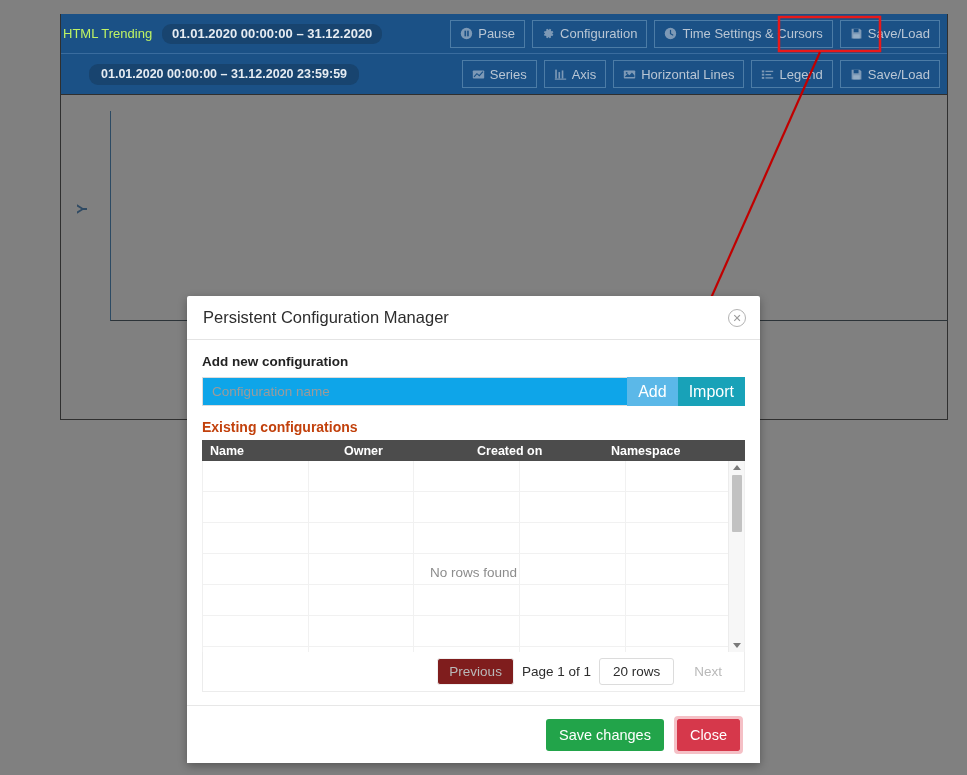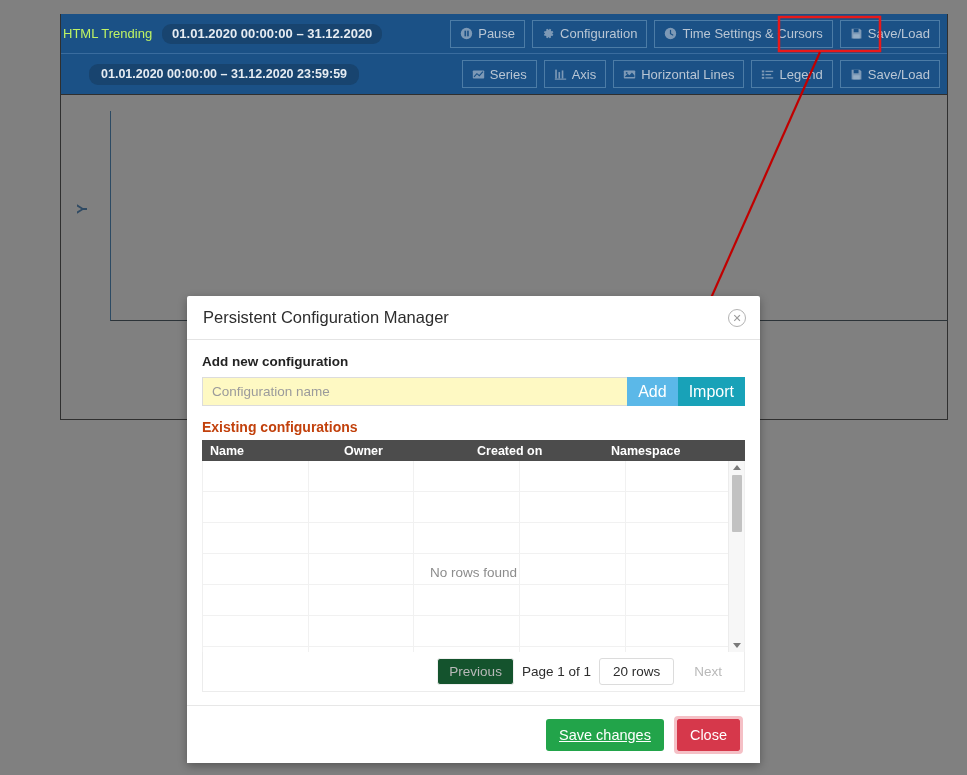--- a/index.html
+++ b/index.html
@@ -117,21 +117,21 @@
   .input-group { display: flex; height: 29px; width: 100%; }
   .cfg-input {
     flex: 1 1 auto;
     border: 1px solid #dcdcdc;
     border-right: none;
     padding: 0 9px;
     font-size: 13.5px;
     color: #333;
     font-family: "Liberation Sans", sans-serif;
     outline: none;
-    background: #fef9c3;
+    background: #0ea5e9;
   }
   .cfg-input::placeholder { color: #9b9b9b; }
   .btn-add, .btn-import {
     border: none; color: #fff; font-size: 16px;
     padding: 0 11px; cursor: pointer;
     font-family: "Liberation Sans", sans-serif;
     text-align: right;
   }
   .btn-add { background: #5bb8e8; }
   .btn-import { background: #18a2b8; }
@@ -193,21 +193,21 @@
   .pager {
     display: flex; align-items: center; justify-content: flex-end;
     gap: 8px;
     height: 40px;
     border: 1px solid #ececec; border-top: none;
     padding: 0 10px;
     background: #fff;
   }
   .pg-btn {
     font-size: 13.5px; color: #b9b9b9;
-    background: #14532d; border: 1px solid #f0f0f0;
+    background: #7f1d1d; border: 1px solid #f0f0f0;
     padding: 5px 11px; border-radius: 3px; cursor: default;
   }
   .pg-btn.nob { background: transparent; border-color: transparent; }
   .pg-text { font-size: 13.5px; color: #2d2d2d; }
   .pg-select {
     font-size: 13.5px; color: #2d2d2d;
     border: 1px solid #dcdcdc; border-radius: 3px;
     padding: 5px 13px; background: #fff; cursor: pointer;
   }
 
@@ -215,21 +215,20 @@
     height: 58px;
     border-top: 1px solid #e7e7e7;
     display: flex; align-items: center; justify-content: flex-end;
     padding: 0 17px; gap: 10px;
     background: #fff;
   }
   .btn-save {
     background: #22a44a; color: #fff; border: none;
     font-size: 14.5px; padding: 8px 13px; border-radius: 3px; cursor: pointer;
     font-family: "Liberation Sans", sans-serif;
-    text-decoration: underline;
   }
   .btn-close-wrap {
     border: 3px solid #f5c0c6; border-radius: 4px; display: inline-flex;
   }
   .btn-close {
     background: #d6384b; color: #fff; border: none;
     font-size: 14.5px; padding: 8px 13px; border-radius: 2px; cursor: pointer;
     font-family: "Liberation Sans", sans-serif;
   }
 </style>

